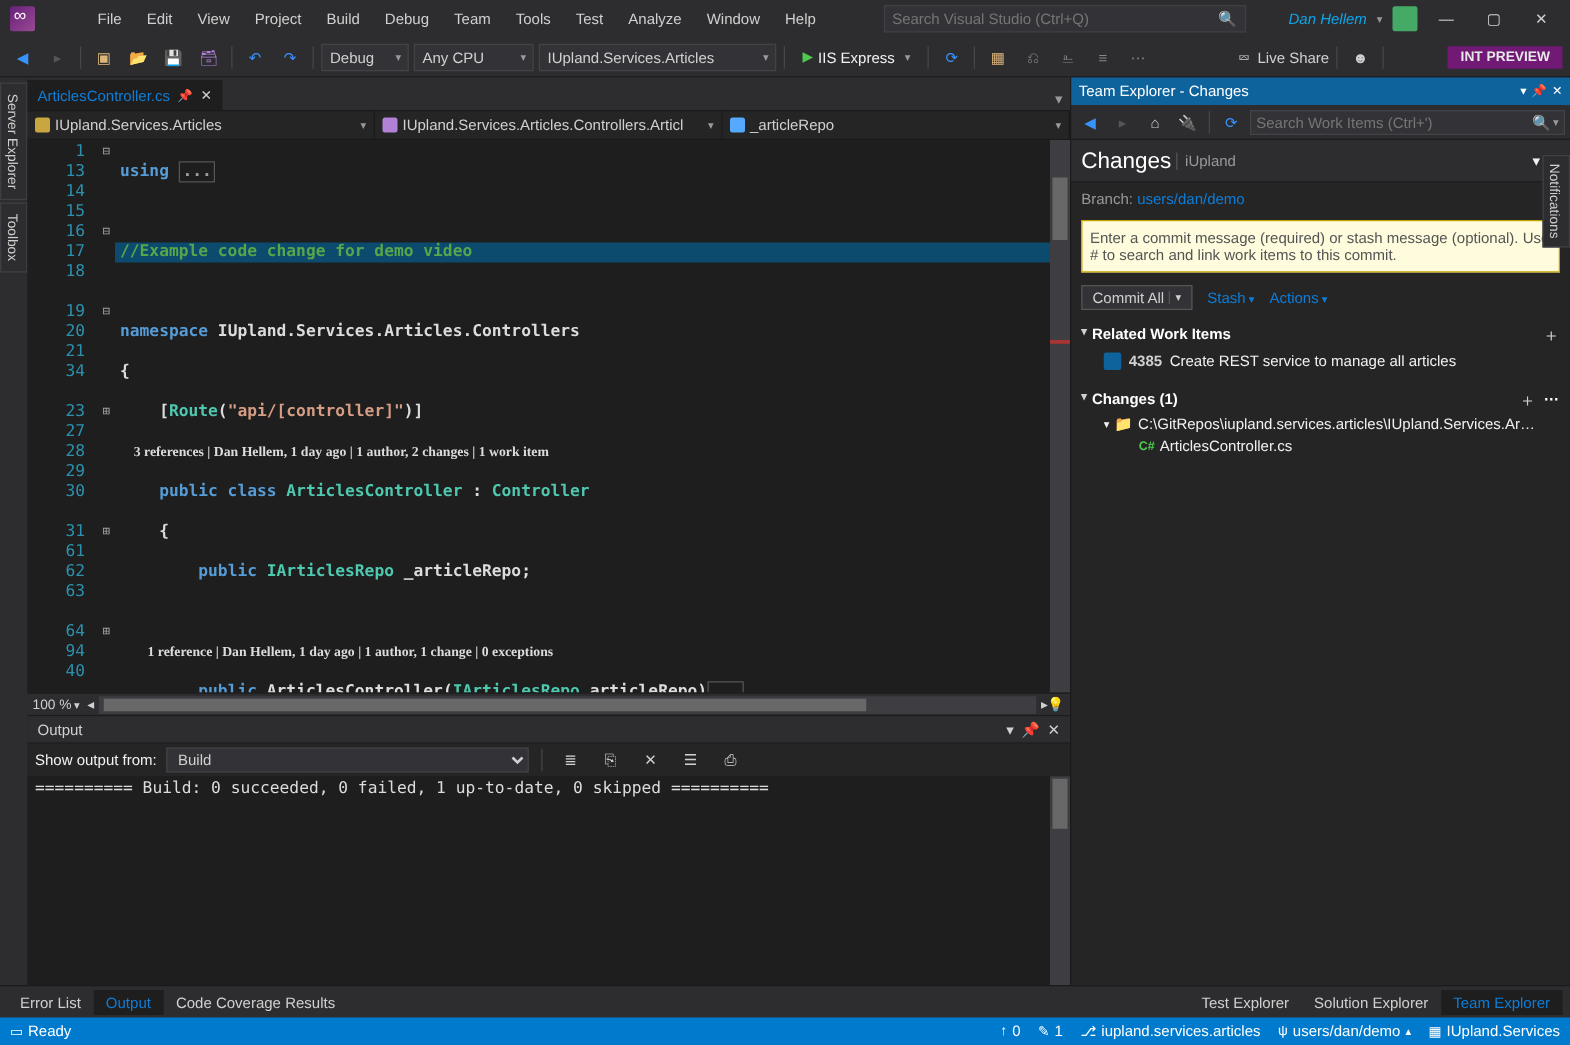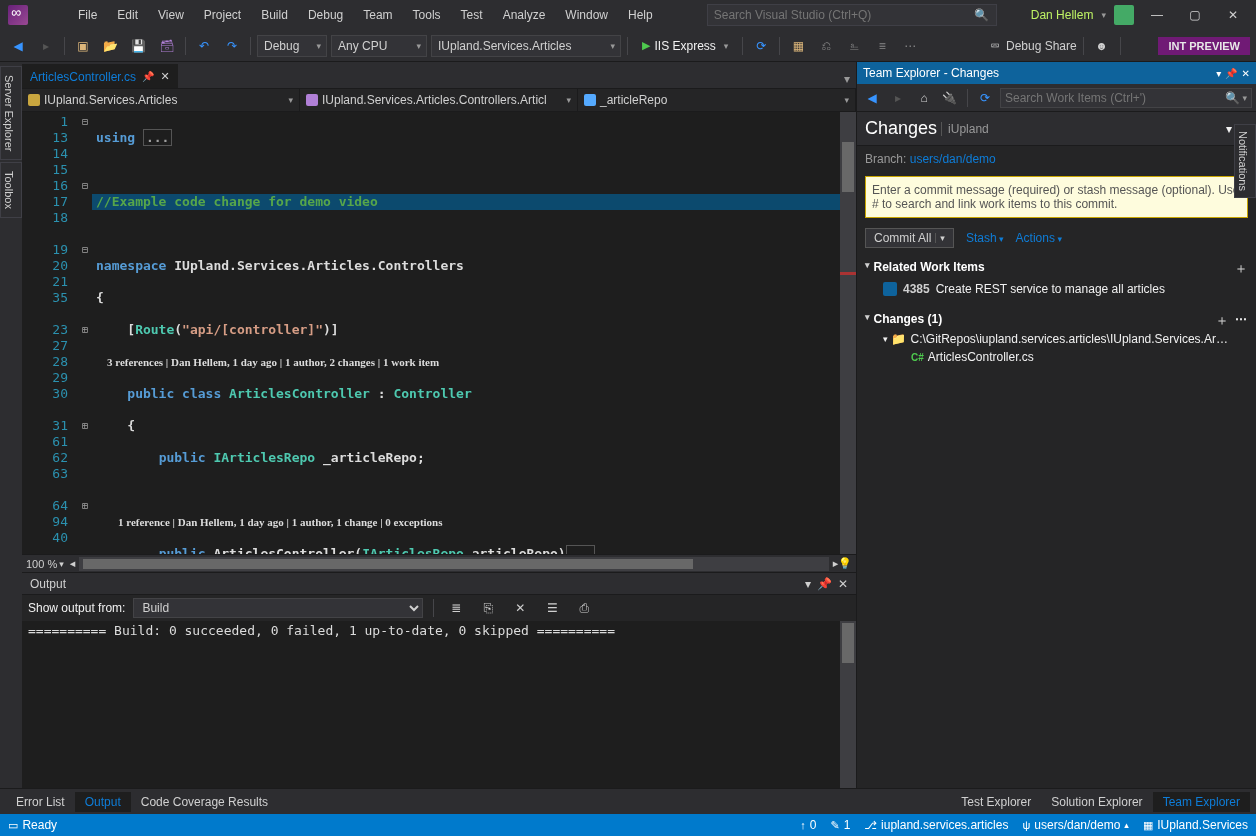--- a/index.html
+++ b/index.html
@@ -7,21 +7,21 @@
 
 
 .titlebar { height: 30px; background: #2d2d30; display: flex; align-items: center; padding: 0 8px; gap: 32px; }
 .titlebar .vs-logo { width: 20px; height: 20px; background: linear-gradient(135deg, #68217a, #9a4993); border-radius: 2px; margin-right: 8px; position:relative; }
 .titlebar .vs-logo::before { content:"∞"; position:absolute; color:#fff; font-size:14px; left:3px; top:-1px;}
 .menu-item { padding: 4px 10px; color: #d0d0d0; cursor: pointer; }
 .search-box { flex: 0 0 290px; margin-left: 12px; background: #333337; border: 1px solid #3f3f46; height: 22px; display: flex; align-items: center; padding: 0 6px; color: #999; }
 .search-box input { background: transparent; border: none; color: #d0d0d0; outline: none; flex: 1; font-size: 12px; }
 .search-icon { color: #999; }
 .user-area { margin-left: auto; display: flex; align-items: center; gap: 8px; }
-.user-name { color: #bef264; }
+.user-name { color: #0ea5e9; font-style: italic; }
 .avatar { width: 20px; height: 20px; background: #4a6; border-radius: 2px; }
 .win-btn { width: 30px; height: 20px; display: flex; align-items: center; justify-content: center; color: #d0d0d0; cursor: pointer; }
 
 
 .toolbar { height: 32px; background: #2d2d30; display: flex; align-items: center; padding: 0 6px; gap: 4px; border-bottom: 1px solid #1b1b1c; }
 .tb-btn { width: 24px; height: 24px; display: flex; align-items: center; justify-content: center; color: #d0d0d0; cursor: pointer; border-radius:2px;}
 .tb-sep { width: 1px; height: 18px; background: #46464a; margin: 0 2px; }
 .tb-combo { background: #333337; border: 1px solid #434346; height: 22px; padding: 0 18px 0 6px; color: #d0d0d0; display: flex; align-items: center; position: relative; font-size:12px;}
 .tb-combo::after { content: "▾"; position: absolute; right: 5px; font-size: 9px; color: #999; }
 .run-btn { display: flex; align-items: center; gap: 4px; padding: 0 8px; height: 22px; }
@@ -188,21 +188,21 @@
   <div class="tb-btn" style="color:#3794ff;">⟳</div>
   <div class="tb-sep"></div>
   <div class="tb-btn" style="color:#dcb67a;">▦</div>
   <div class="tb-btn" style="color:#888;">⎌</div>
   <div class="tb-btn" style="color:#888;">⎁</div>
   <div class="tb-btn" style="color:#888;">≡</div>
   <div class="tb-btn" style="color:#888;">⋯</div>
   <div style="width:60px;"></div>
   <div class="live-share">
       <span>⮹</span>
-      <span>Debug Share</span>
+      <span>Live Share</span>
     </div>
   <div class="tb-sep"></div>
   <div class="tb-btn">☻</div>
   <div class="tb-sep"></div>
   <div class="int-preview">INT PREVIEW</div>
 </div>
 
 <div class="main-area">
 
   <div class="side-tabs">
@@ -245,21 +245,21 @@
           <div>13</div>
           <div>14</div>
           <div>15</div>
           <div>16</div>
           <div>17</div>
           <div>18</div>
           <div></div>
           <div>19</div>
           <div>20</div>
           <div>21</div>
-          <div>35</div>
+          <div>34</div>
           <div></div>
           <div>23</div>
           <div>27</div>
           <div>28</div>
           <div>29</div>
           <div>30</div>
           <div></div>
           <div>31</div>
           <div>61</div>
           <div>62</div>

